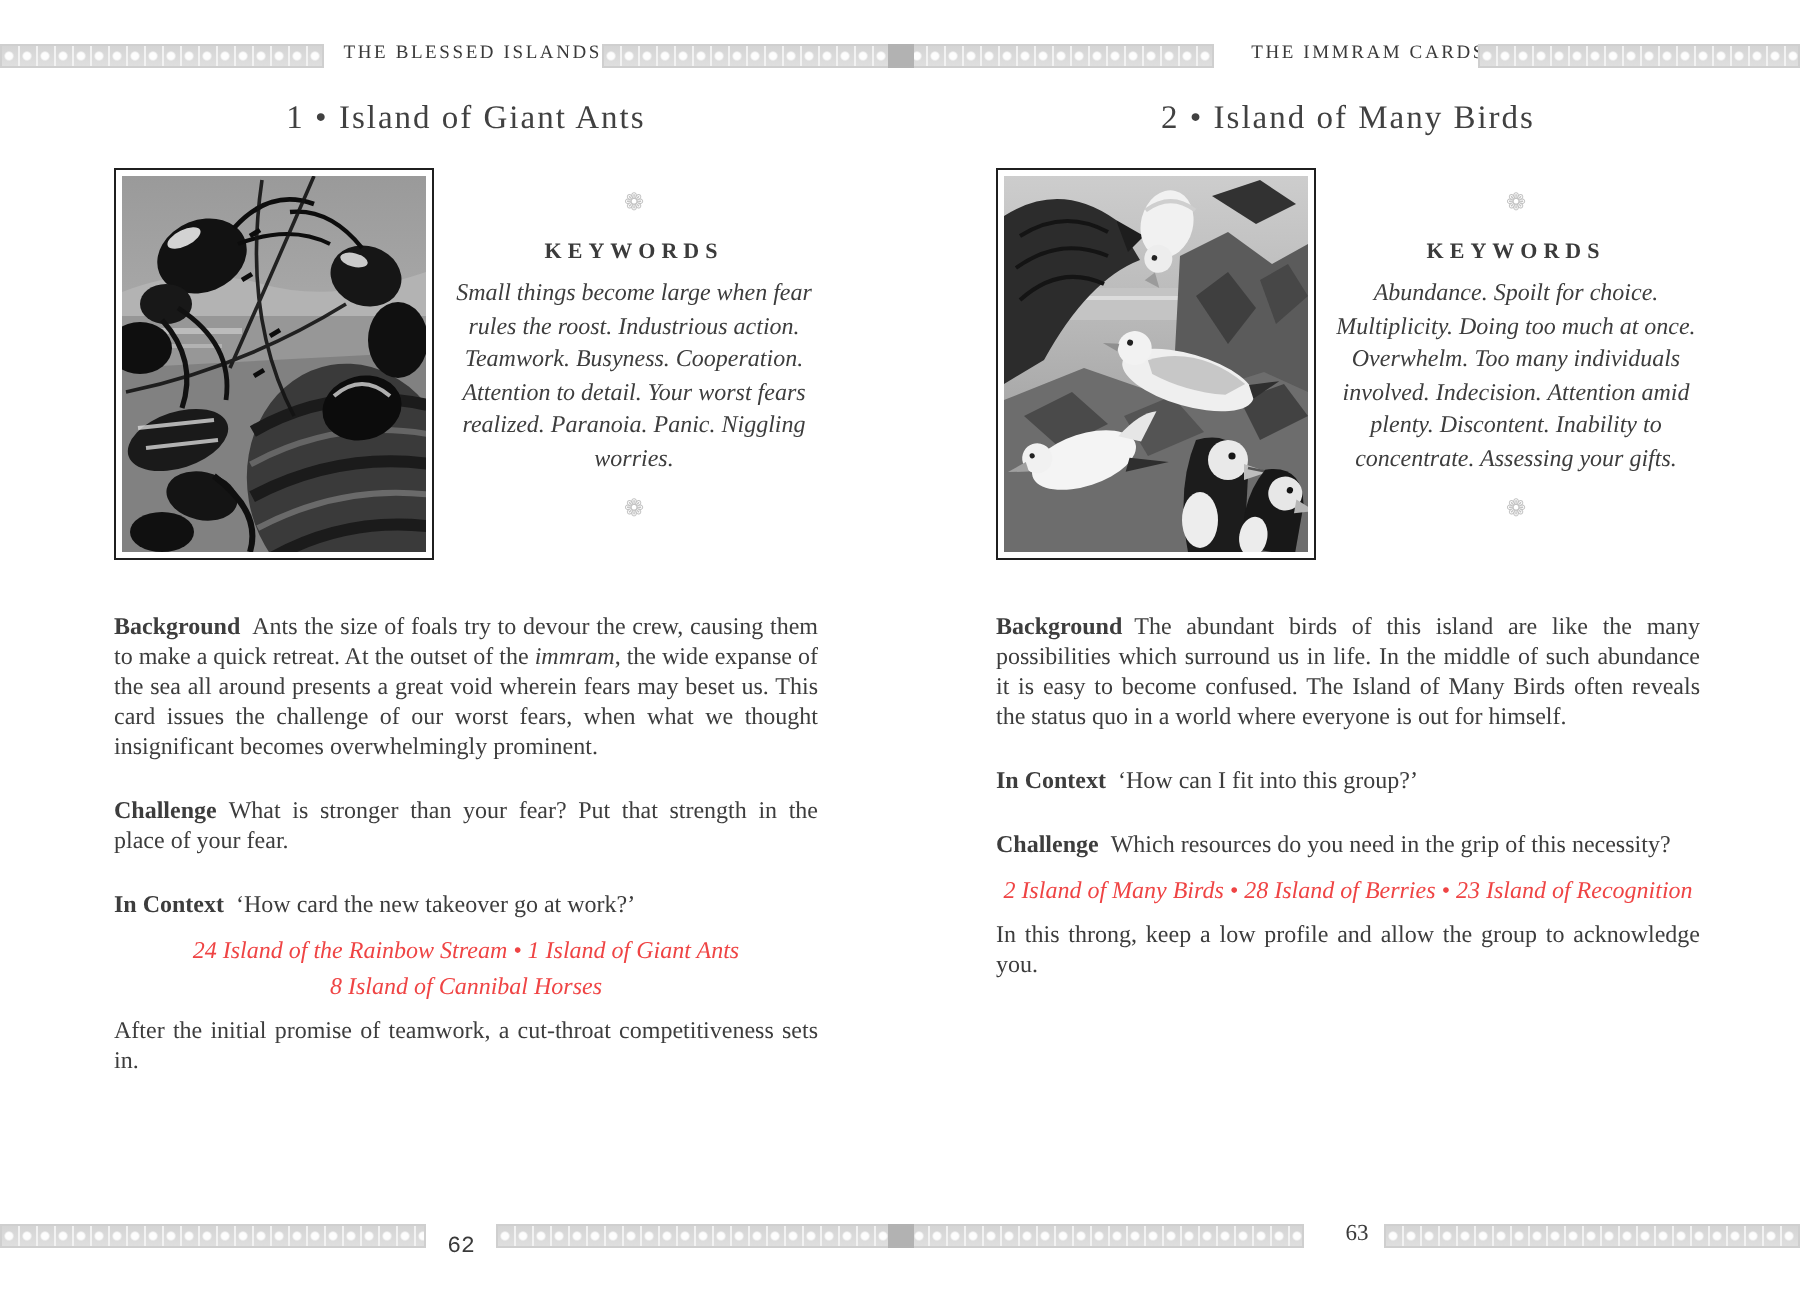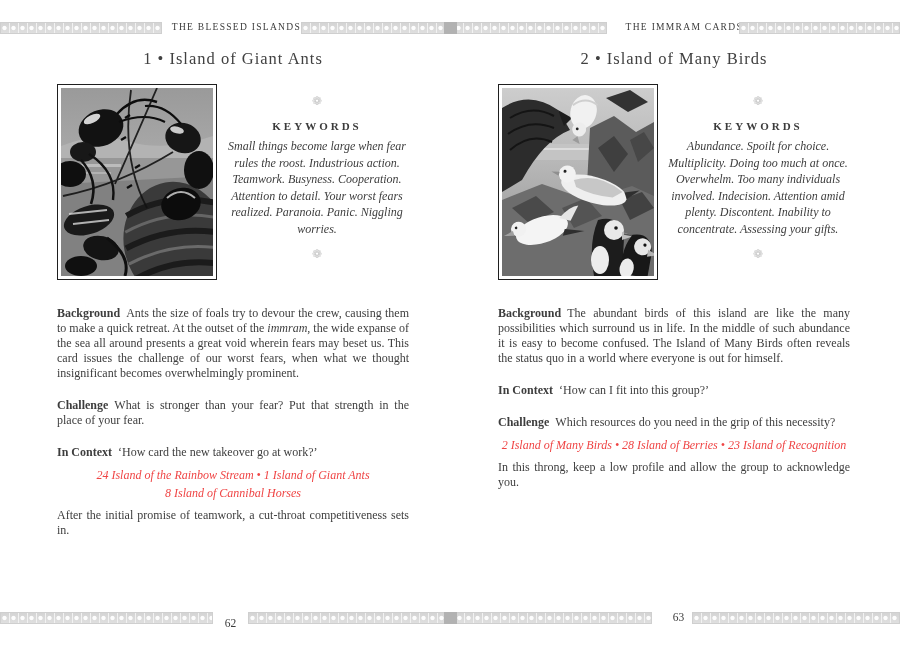--- a/index.html
+++ b/index.html
@@ -235,18 +235,18 @@
     <p class="para"><b class="lead">In Context</b><span>‘How can I fit into this group?’</span></p>
     <p class="para"><b class="lead">Challenge</b><span>Which resources do you need in the grip of this necessity?</span></p>
     <div class="card-refs">
       <div class="ref-line">2 Island of Many Birds • 28 Island of Berries • 23 Island of Recognition</div>
     </div>
     <p class="para">In this throng, keep a low profile and allow the group to acknowledge you.</p>
   </div>
 </div>
 
 <div class="strip footer" style="left:0;width:213px;"></div>
-<div class="page-num" style="top:617px;left:213px;width:35px;">62</div>
+<div class="page-num" style="top:617px;left:213px;width:35px;font-family:Liberation Mono, monospace;">62</div>
 <div class="strip footer" style="left:248px;width:404px;">
   <div class="spine-mark" style="left:196px;"></div>
 </div>
 <div class="page-num" style="top:611px;left:652px;width:53px;">63</div>
 <div class="strip footer" style="left:692px;width:208px;"></div>
 
 </body></html>

